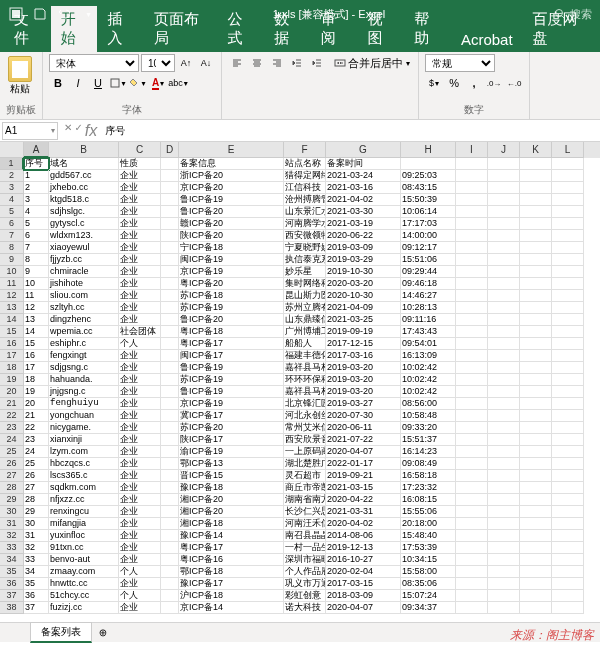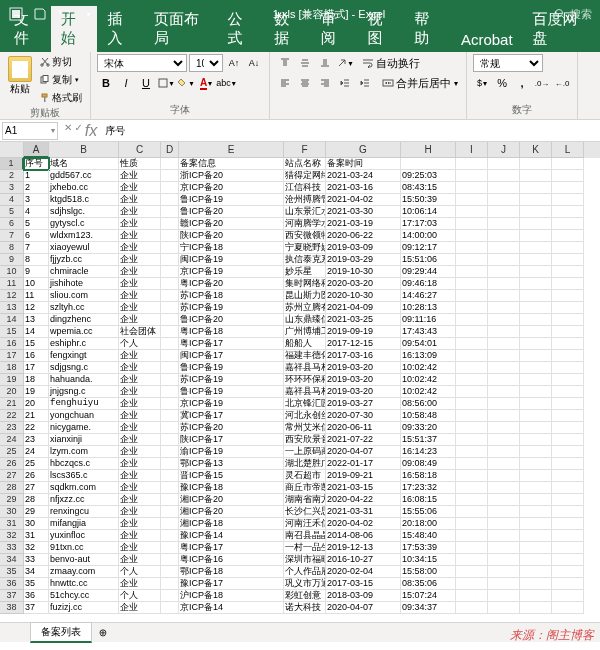--- a/index.html
+++ b/index.html
@@ -111,45 +111,20 @@
     <div class="ribbon-tab">百度网盘</div>
   </div>
 
 <div class="ribbon">
   <div class="ribbon-group">
     <div class="ribbon-group-content">
       <div class="paste-btn">
         <div class="paste-icon"></div>
         <span style="font-size:10px">粘贴</span>
       </div>
-      <div class="small-btns">
-        <div class="small-btn">
-            <svg width="10" height="10" viewBox="0 0 10 10">
-              <path d="M2 1l6 7M8 1L2 8" stroke="#555" fill="none"></path>
-              <circle cx="2" cy="8" r="1.2" fill="none" stroke="#555"></circle>
-              <circle cx="8" cy="8" r="1.2" fill="none" stroke="#555"></circle>
-            </svg>
-            <span>剪切</span>
-          </div>
-        <div class="small-btn">
-            <svg width="10" height="10" viewBox="0 0 10 10">
-              <rect x="1" y="2" width="5" height="6" fill="none" stroke="#555"></rect>
-              <rect x="3" y="0.5" width="5" height="6" fill="#fff" stroke="#555"></rect>
-            </svg>
-            <span>复制</span>
-            <span style="font-size:7px;margin-left:1px">▾</span>
-          </div>
-        <div class="small-btn">
-            <svg width="10" height="10" viewBox="0 0 10 10">
-              <rect x="2" y="1" width="5" height="3" fill="#d9a94a" stroke="#a27b2c"></rect>
-              <rect x="4" y="4" width="1.5" height="5" fill="#888"></rect>
-            </svg>
-            <span>格式刷</span>
-          </div>
-      </div>
     </div>
     <div class="ribbon-group-label">剪贴板</div>
   </div>
 
   <div class="ribbon-group">
     <div>
       <div class="font-row">
         <select class="font-select" style="width:90px"><option>宋体</option></select>
         <select class="font-select" style="width:34px"><option>10</option></select>
         <span class="fmt-btn" style="font-size:9px">A↑</span>
@@ -173,48 +148,20 @@
             <span style="color:#c00;border-bottom:2px solid #c00;font-weight:bold;font-size:10px">A</span>
           </span>
         <span class="fmt-btn dropdown-arrow" style="font-size:9px">abc</span>
       </div>
     </div>
     <div class="ribbon-group-label">字体</div>
   </div>
 
   <div class="ribbon-group">
     <div>
-      <div class="btn-row" style="margin-bottom:2px">
-        <span class="fmt-btn">
-            <svg width="10" height="10">
-              <path d="M1 1h8M3 3h4M3 5h4M3 7h4" stroke="#555"></path>
-            </svg>
-          </span>
-        <span class="fmt-btn">
-            <svg width="10" height="10">
-              <path d="M2 2h6M1 5h8M2 8h6" stroke="#555"></path>
-            </svg>
-          </span>
-        <span class="fmt-btn">
-            <svg width="10" height="10">
-              <path d="M3 2h4M3 4h4M3 6h4M1 8h8" stroke="#555"></path>
-            </svg>
-          </span>
-        <span class="fmt-btn dropdown-arrow">
-            <svg width="10" height="10">
-              <path d="M2 8l6-6m-4 0h4v4" stroke="#555" fill="none"></path>
-            </svg>
-          </span>
-        <div class="small-btn" style="margin-left:4px">
-            <svg width="12" height="10">
-              <path d="M1 2h10M1 5h7a2 2 0 110 4H6m0 0l2-2m-2 2l2 2" stroke="#555" fill="none"></path>
-            </svg>
-            <span>自动换行</span>
-          </div>
-      </div>
       <div class="btn-row">
         <span class="fmt-btn">
             <svg width="10" height="10">
               <path d="M1 2h8M1 4h5M1 6h8M1 8h5" stroke="#555"></path>
             </svg>
           </span>
         <span class="fmt-btn">
             <svg width="10" height="10">
               <path d="M1 2h8M2 4h6M1 6h8M2 8h6" stroke="#555"></path>
             </svg>

